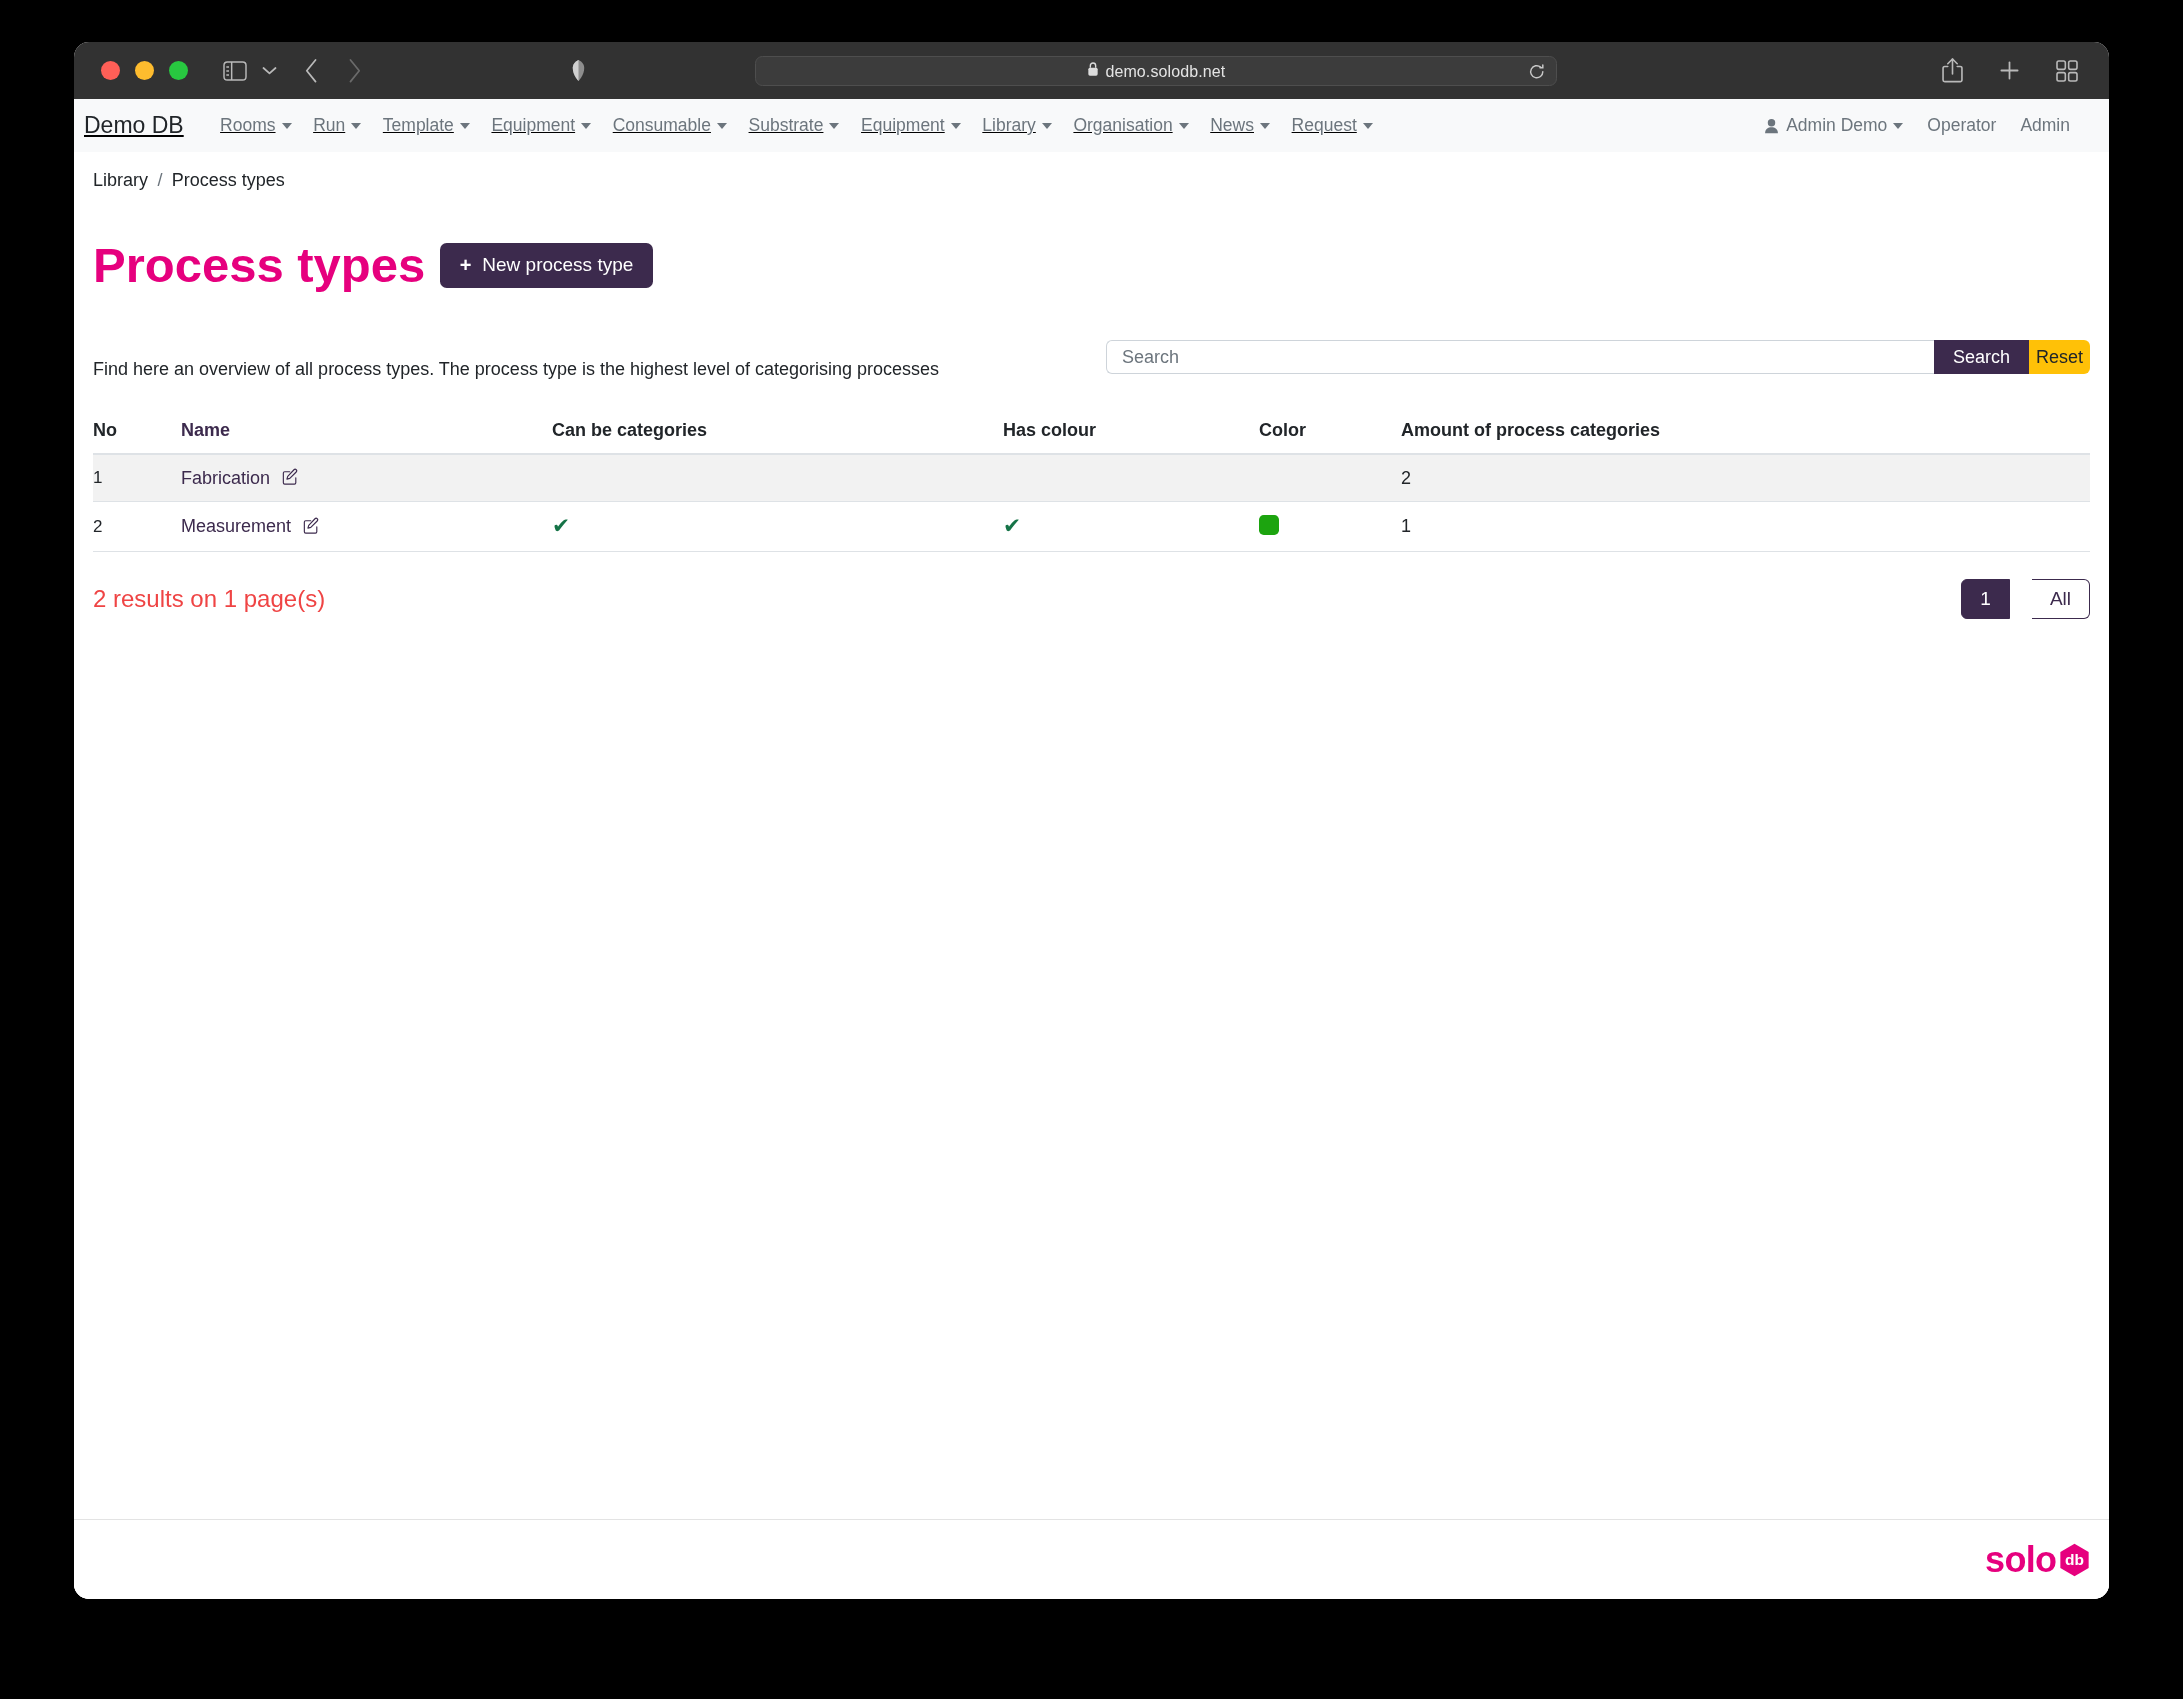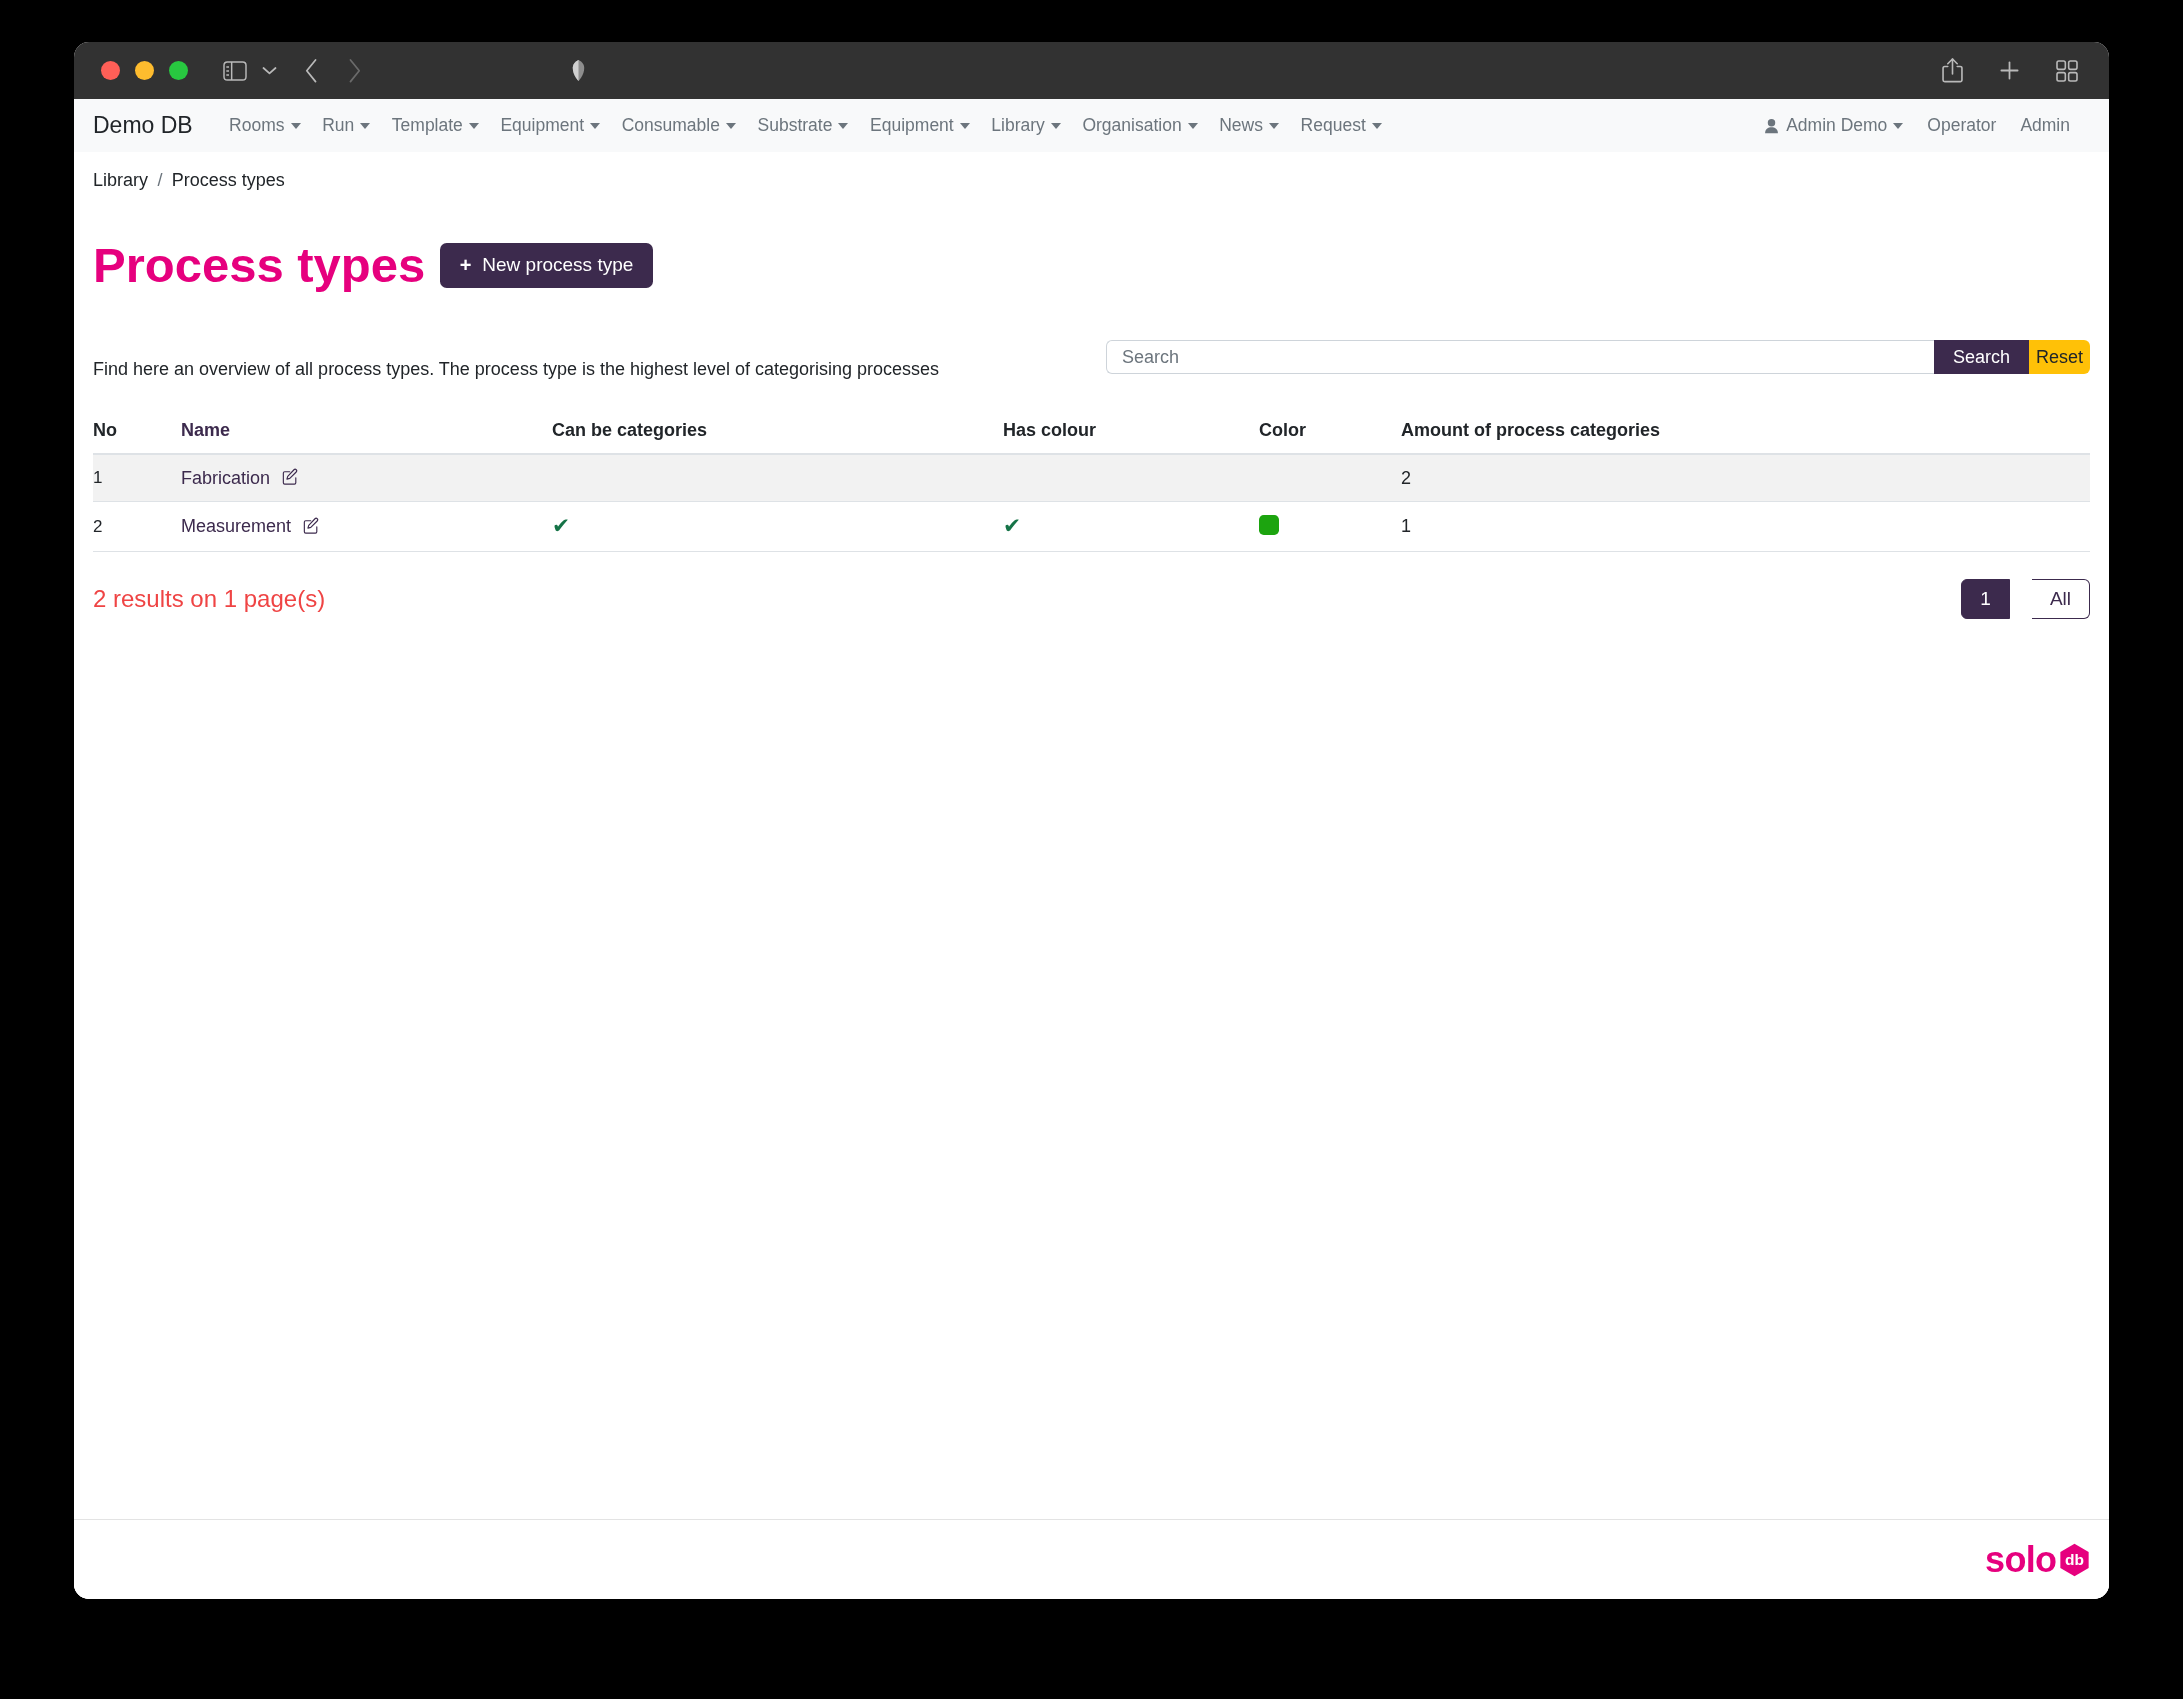--- a/index.html
+++ b/index.html
@@ -67,22 +67,23 @@
 
   
   #page { position: relative; height: 1500px; background: #ffffff; }
 
   
   #navbar {
     height: 53px;
     background: #f8f9fa;
     display: flex;
     align-items: center;
-    padding: 0 0 0 19px;
+    padding: 0 0 0 10px;
     position: relative;
+    text-decoration: underline;
   }
   #brand {
     font-size: 23px;
     color: #212529;
     margin-right: 25.6px;
     white-space: nowrap;
   }
   #nav-menu { display: flex; align-items: center; gap: 0; }
   .nav-item {
     display: flex; align-items: center;
@@ -306,20 +307,36 @@
       </svg>
     </div>
 
     <div class="tb-icon" id="shield-icon-wrap">
       <svg width="15" height="23" viewBox="0 0 22 34" fill="none" stroke="#b9b9b9" stroke-width="2.2">
         <path d="M11 1.5 C11 1.5 2.5 5 2.5 13 C2.5 24 11 32.5 11 32.5 C11 32.5 19.5 24 19.5 13 C19.5 5 11 1.5 11 1.5 Z" fill="#8d8d8d" stroke="none"></path>
         <path d="M11 1.5 C11 1.5 2.5 5 2.5 13 C2.5 24 11 32.5 11 32.5 L11 1.5 Z" fill="#cfcfcf" stroke="none"></path>
       </svg>
     </div>
 
+    <div id="url-bar">
+      <span id="url-text">
+        <span id="lock-icon">
+          <svg width="12" height="16" viewBox="0 0 18 24" fill="#dcdcdc">
+            <rect x="2" y="10" width="14" height="12" rx="2.4"></rect>
+            <path d="M5 10 V7 a4 4 0 0 1 8 0 v3" fill="none" stroke="#dcdcdc" stroke-width="2.1"></path>
+          </svg>
+        </span><span>demo.solodb.net</span>
+      </span>
+      <span id="reload-icon">
+        <svg width="17.5" height="17.5" viewBox="0 0 26 26" fill="none" stroke="#c8c8c8" stroke-width="2.2" stroke-linecap="round">
+          <path d="M22 13 a9 9 0 1 1 -3.2 -6.9"></path>
+          <polyline points="22,3 22,7.2 17.8,7.2"></polyline>
+        </svg>
+      </span>
+    </div>
 
     <div id="toolbar-right">
       <span class="tb-icon">
         <svg width="23" height="27" viewBox="0 0 34 40" fill="none" stroke="#b9b9b9" stroke-width="2.4" stroke-linecap="round" stroke-linejoin="round">
           <path d="M10 14 H5.5 a2.5 2.5 0 0 0 -2.5 2.5 V34 a2.5 2.5 0 0 0 2.5 2.5 H28.5 A2.5 2.5 0 0 0 31 34 V16.5 A2.5 2.5 0 0 0 28.5 14 H24"></path>
           <line x1="17" y1="3" x2="17" y2="25"></line>
           <polyline points="10,10 17,3 24,10"></polyline>
         </svg>
       </span>
       <span class="tb-icon">

